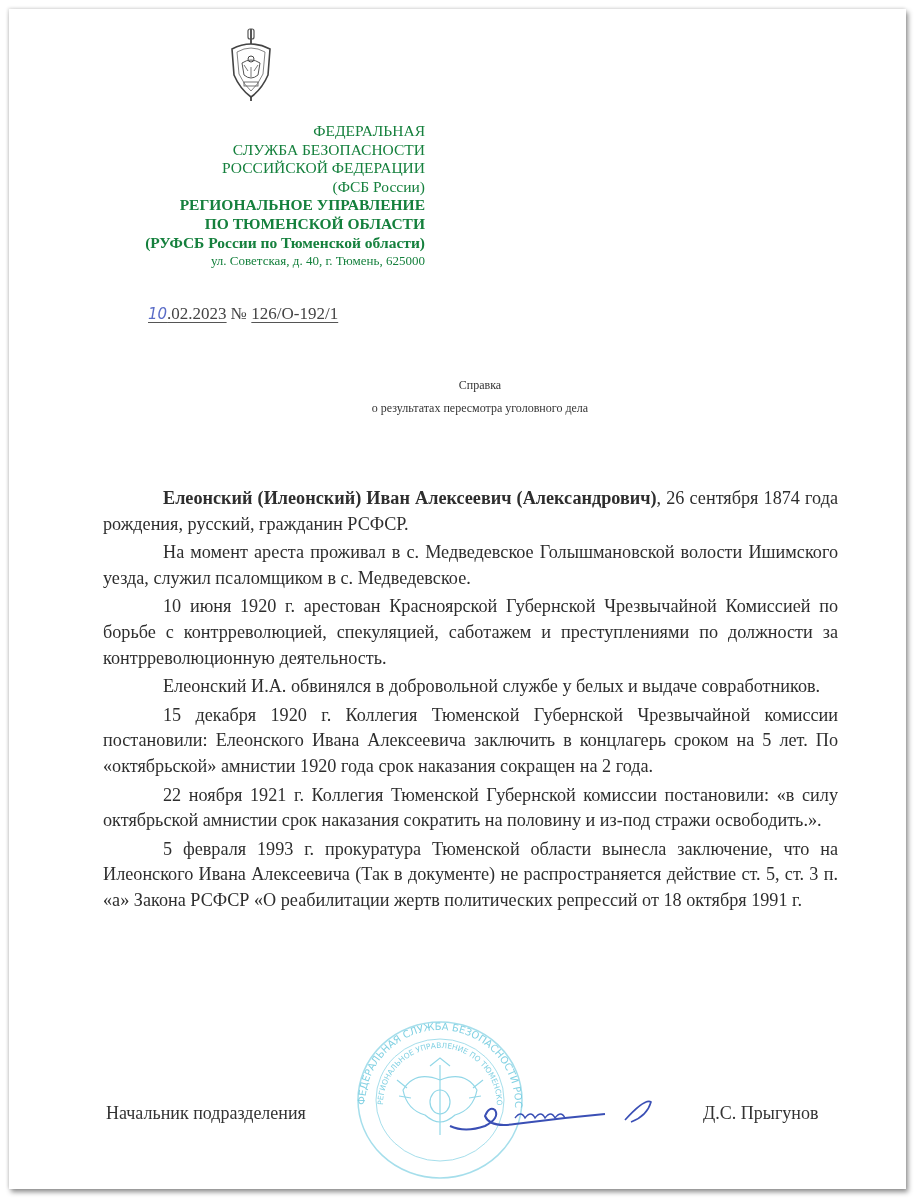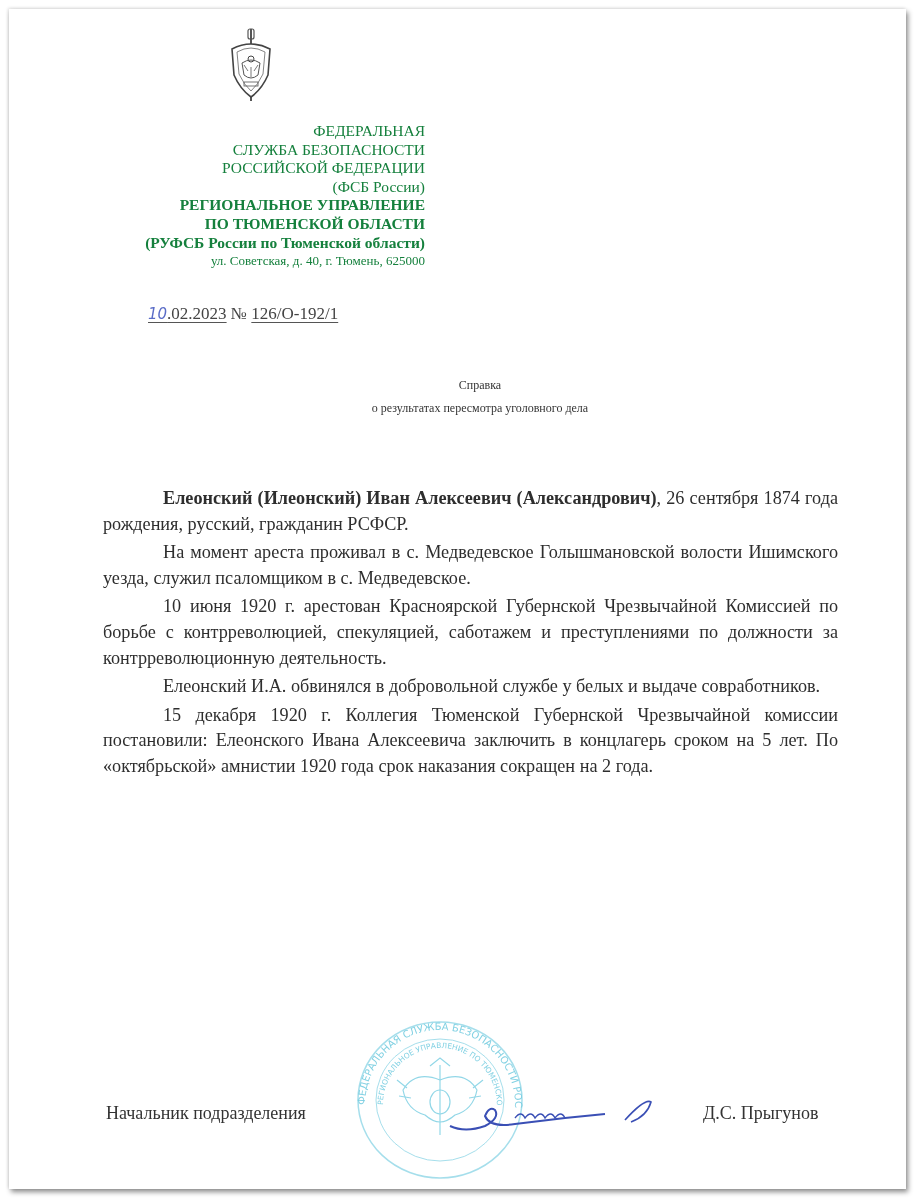--- a/index.html
+++ b/index.html
@@ -76,20 +76,22 @@
   <div>Справка</div>
   <div>о результатах пересмотра уголовного дела</div>
 </div>
 
 <div class="body-text">
   <p><b>Елеонский (Илеонский) Иван Алексеевич (Александрович)</b><span>, 26 сентября 1874 года рождения, русский, гражданин РСФСР.</span></p>
   <p>На момент ареста проживал в с. Медведевское Голышмановской волости Ишимского уезда, служил псаломщиком в с. Медведевское.</p>
   <p>10 июня 1920 г. арестован Красноярской Губернской Чрезвычайной Комиссией по борьбе с контрреволюцией, спекуляцией, саботажем и преступлениями по должности за контрреволюционную деятельность.</p>
   <p>Елеонский И.А. обвинялся в добровольной службе у белых и выдаче совработников.</p>
   <p>15 декабря 1920 г. Коллегия Тюменской Губернской Чрезвычайной комиссии постановили: Елеонского Ивана Алексеевича заключить в концлагерь сроком на 5 лет. По «октябрьской» амнистии 1920 года срок наказания сокращен на 2 года.</p>
+  <p>22 ноября 1921 г. Коллегия Тюменской Губернской комиссии постановили: «в силу октябрьской амнистии срок наказания сократить на половину и из-под стражи освободить.».</p>
+  <p>5 февраля 1993 г. прокуратура Тюменской области вынесла заключение, что на Илеонского Ивана Алексеевича (Так в документе) не распространяется действие ст. 5, ст. 3 п. «а» Закона РСФСР «О реабилитации жертв политических репрессий от 18 октября 1991 г.</p>
 </div>
 
 <svg class="stamp" viewBox="0 0 190 170">
   <defs>
     <path id="outerArc" d="M20 95 A75 75 0 1 1 170 95"></path>
     <path id="innerArc" d="M38 95 A57 57 0 1 1 152 95"></path>
   </defs>
   <ellipse cx="95" cy="90" rx="82" ry="78" fill="none" stroke="#8fd6e6" stroke-width="1.5" opacity="0.8"></ellipse>
   <ellipse cx="95" cy="90" rx="64" ry="61" fill="none" stroke="#8fd6e6" stroke-width="1" opacity="0.8"></ellipse>
   <text font-family="DejaVu Sans, sans-serif" font-size="10" fill="#6cc9de" opacity="0.85">

